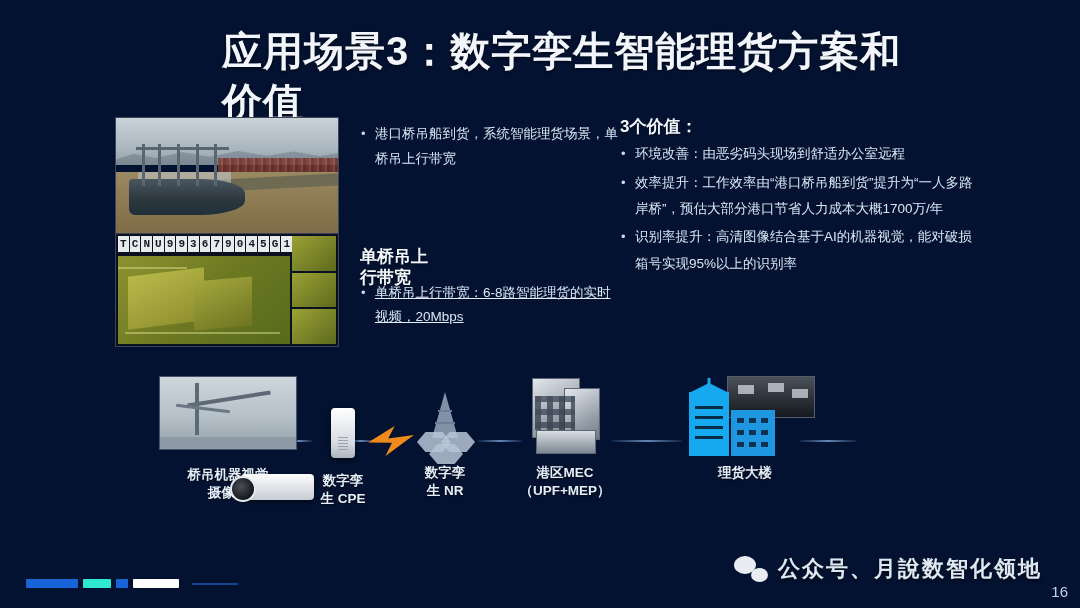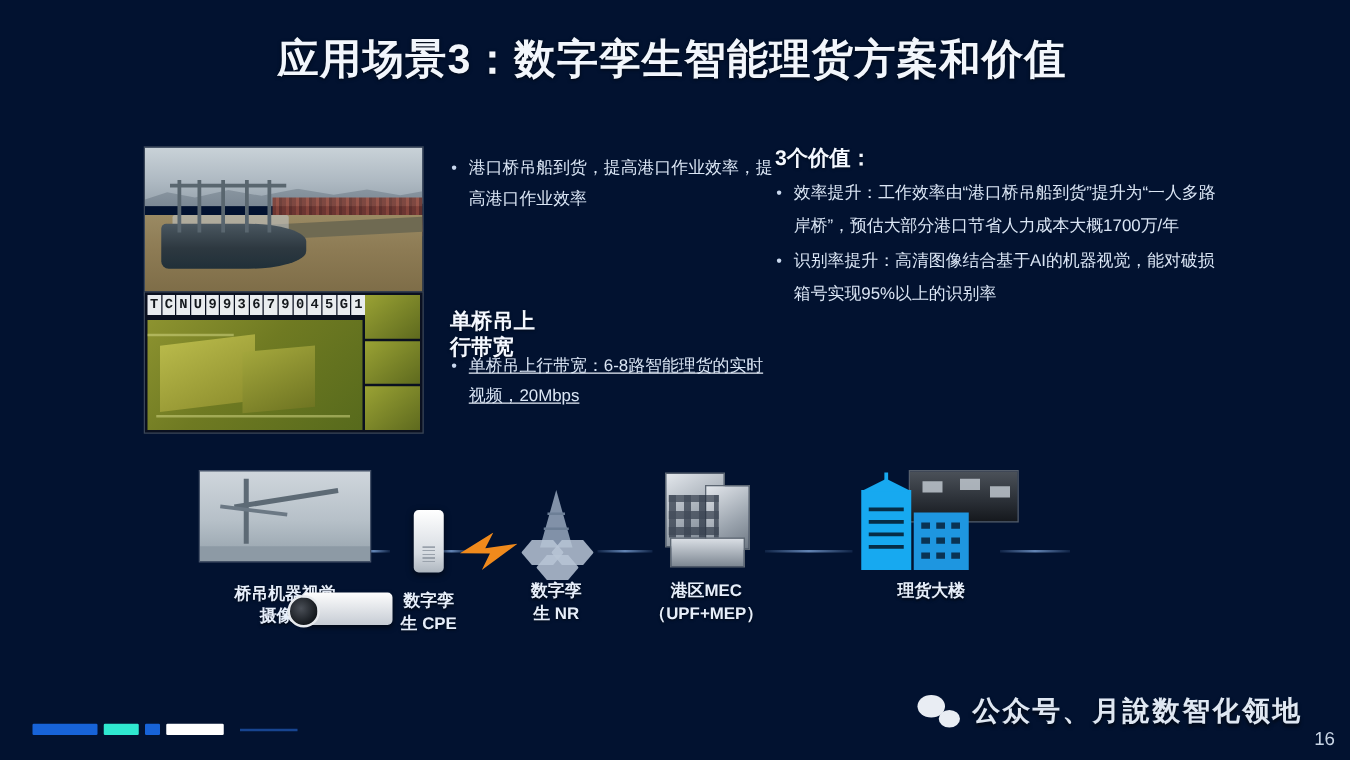--- a/index.html
+++ b/index.html
@@ -15,21 +15,21 @@
     background:
       radial-gradient(ellipse 70% 55% at 50% 30%, #052palette 0%, transparent 70%),
       radial-gradient(ellipse 90% 70% at 45% 25%, #07224c 0%, rgba(7,34,76,0) 72%),
       radial-gradient(ellipse 60% 45% at 85% 88%, #041a3c 0%, rgba(4,26,60,0) 70%),
       linear-gradient(180deg,#02122e 0%,#021431 45%,#010c20 100%);
   }
 
   
   #title{
     position:absolute;left:222px;top:26px;width:700px;
-    font-size:33px;font-weight:700;line-height:1.28;
+    font-size:40px;font-weight:700;line-height:1.28;
     letter-spacing:1px;
     color:#f2f6fc;
     text-shadow:0 1px 3px rgba(0,0,0,.6);
   }
 
   
   .photo{position:absolute;overflow:hidden;}
   #port-photo{
     left:115px;top:117px;width:222px;height:118px;
     border:1px solid #3a4658;
@@ -257,34 +257,35 @@
     </div>
     <div id="ocr-right">
       <div></div>
       <div></div>
       <div></div>
     </div>
   </div>
 
   <div id="biz-block">
     <ul class="bullets">
-      <li>港口桥吊船到货，提高港口作业效率，提高港口作业效率</li>
+      <li>港口桥吊船到货，系统智能理货场景，单桥吊上行带宽</li>
     </ul>
   </div>
 
   <div id="net-block">
     <div class="col-head">单桥吊上行带宽</div>
     <ul class="bullets">
       <li>单桥吊上行带宽：6-8路智能理货的实时视频，20Mbps</li>
     </ul>
   </div>
 
   <div id="value-block">
     <div class="col-head">3个价值：</div>
     <ul class="bullets">
+      <li>环境改善：由恶劣码头现场到舒适办公室远程</li>
       <li>效率提升：工作效率由“港口桥吊船到货”提升为“一人多路岸桥”，预估大部分港口节省人力成本大概1700万/年</li>
       <li>识别率提升：高清图像结合基于AI的机器视觉，能对破损箱号实现95%以上的识别率</li>
     </ul>
   </div>
 
   <div id="diagram">
 
     <div class="link" style="left:286px;top:72px;width:26px;"></div>
     <div class="link" style="left:348px;top:72px;width:26px;"></div>
     <div class="link" style="left:478px;top:72px;width:44px;"></div>

